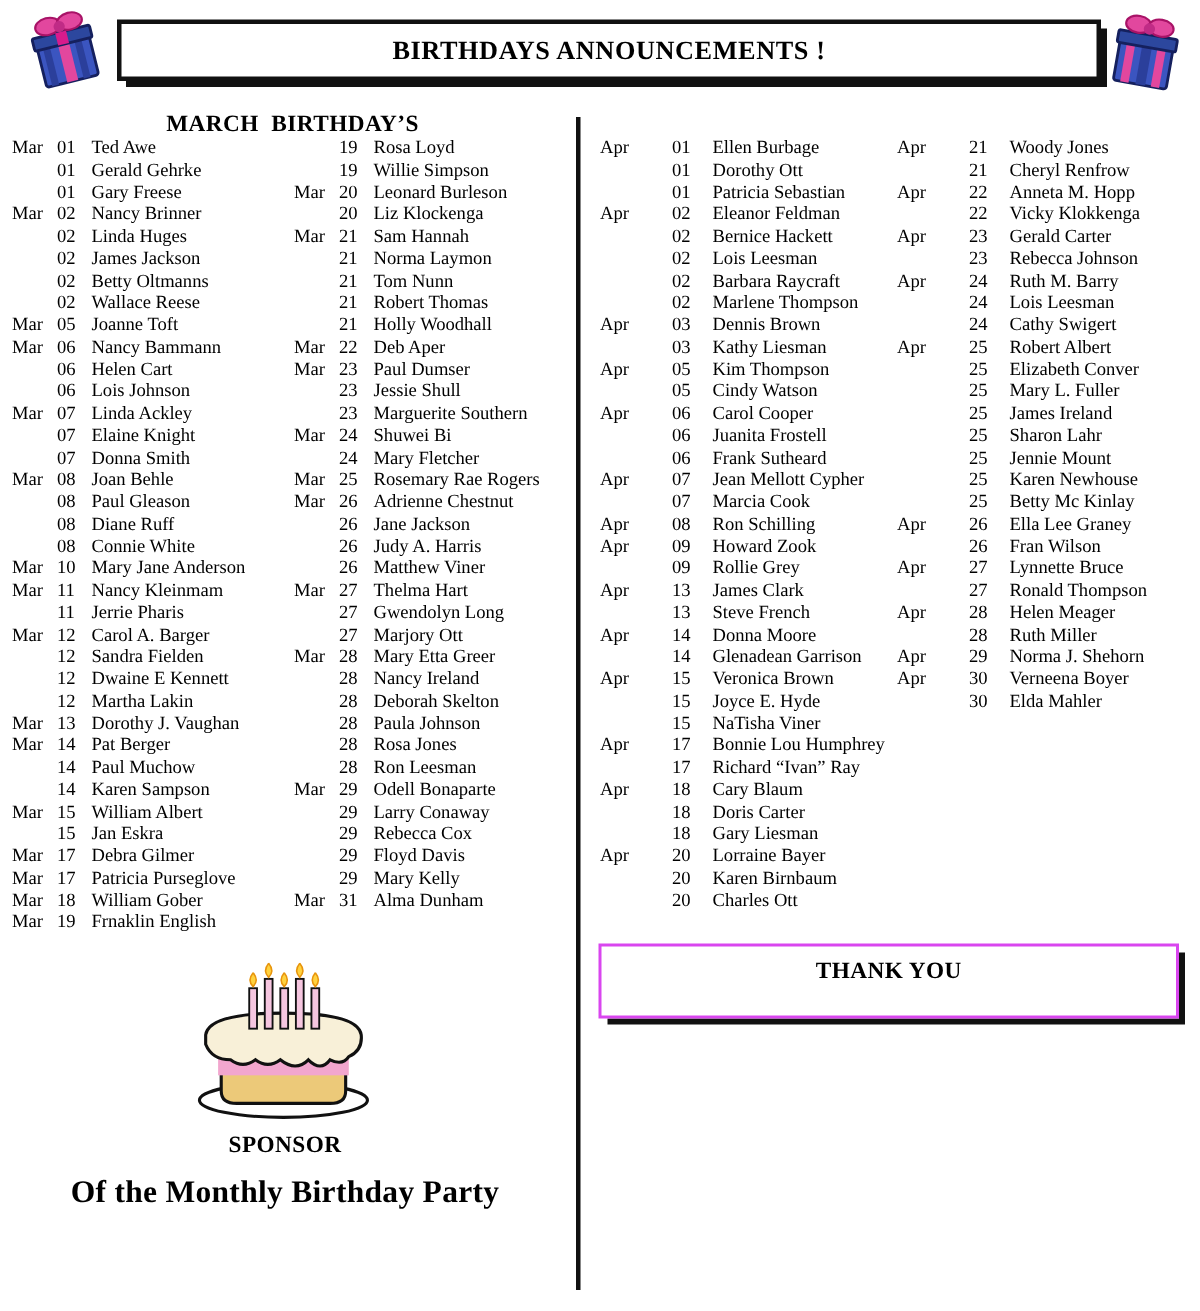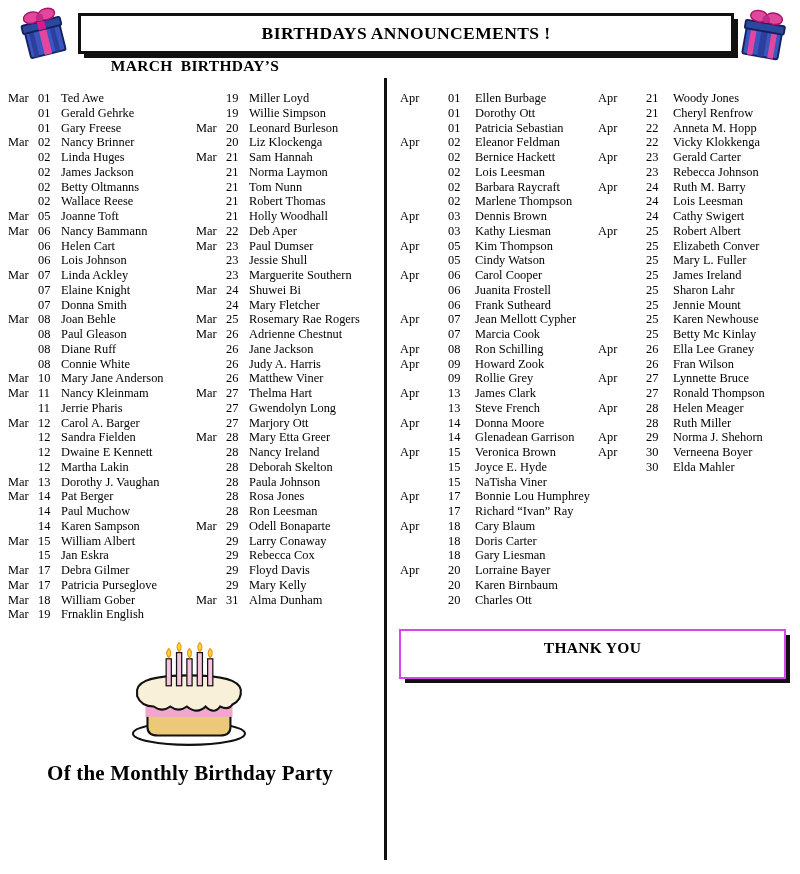--- a/index.html
+++ b/index.html
@@ -13,21 +13,21 @@
   #title-text{font-weight:bold;font-size:17.5px;letter-spacing:.4px;white-space:pre;}
 
   
   .gift{position:absolute;}
   #gift-left{left:14px;top:2px;}
   #gift-right{left:731px;top:4px;}
 
   
   .section-header{position:absolute;top:57px;width:310px;text-align:center;
                   font-weight:bold;font-size:15.5px;letter-spacing:.3px;white-space:pre;}
-  #march-header{left:40px;}
+  #march-header{left:40px;margin-top:17px;}
   #april-header{left:428px;}
 
   
   #divider{position:absolute;left:384px;top:78px;width:3px;height:782px;background:#111;}
 
   
   .bcol{position:absolute;top:91px;}
   #march-col1{left:8px;width:184px;}
   #march-col2{left:196px;width:189px;}
   #april-col1{left:400px;width:196px;}
@@ -267,21 +267,21 @@
       <div class="row">
         <span class="month">Mar</span>
         <span class="day">19</span>
         <span class="name">Frnaklin English</span>
       </div>
     </div>
   <div id="march-col2" class="bcol march">
       <div class="row">
         <span class="month"></span>
         <span class="day">19</span>
-        <span class="name">Miller Loyd</span>
+        <span class="name">Rosa Loyd</span>
       </div>
       <div class="row">
         <span class="month"></span>
         <span class="day">19</span>
         <span class="name">Willie Simpson</span>
       </div>
       <div class="row">
         <span class="month">Mar</span>
         <span class="day">20</span>
         <span class="name">Leonard Burleson</span>
@@ -778,20 +778,21 @@
       </g>
 
       <g fill="#ffd23f" stroke="#e8950c" stroke-width="1">
         <path d="M54.5,12 q4,5 0,9 q-4,-4 0,-9"></path>
         <path d="M64.5,6 q4,5 0,9 q-4,-4 0,-9"></path>
         <path d="M74.5,12 q4,5 0,9 q-4,-4 0,-9"></path>
         <path d="M84.5,6 q4,5 0,9 q-4,-4 0,-9"></path>
         <path d="M94.5,12 q4,5 0,9 q-4,-4 0,-9"></path>
       </g>
     </svg>
+    <div id="sponsor-label">SPONSOR</div>
     <div id="sponsor-subtitle">Of the Monthly Birthday Party</div>
   </div>
 
   <div id="thank-you">
     <div id="thank-you-heading">THANK YOU</div>
   </div>
 
 </div>
 
 </body></html>

